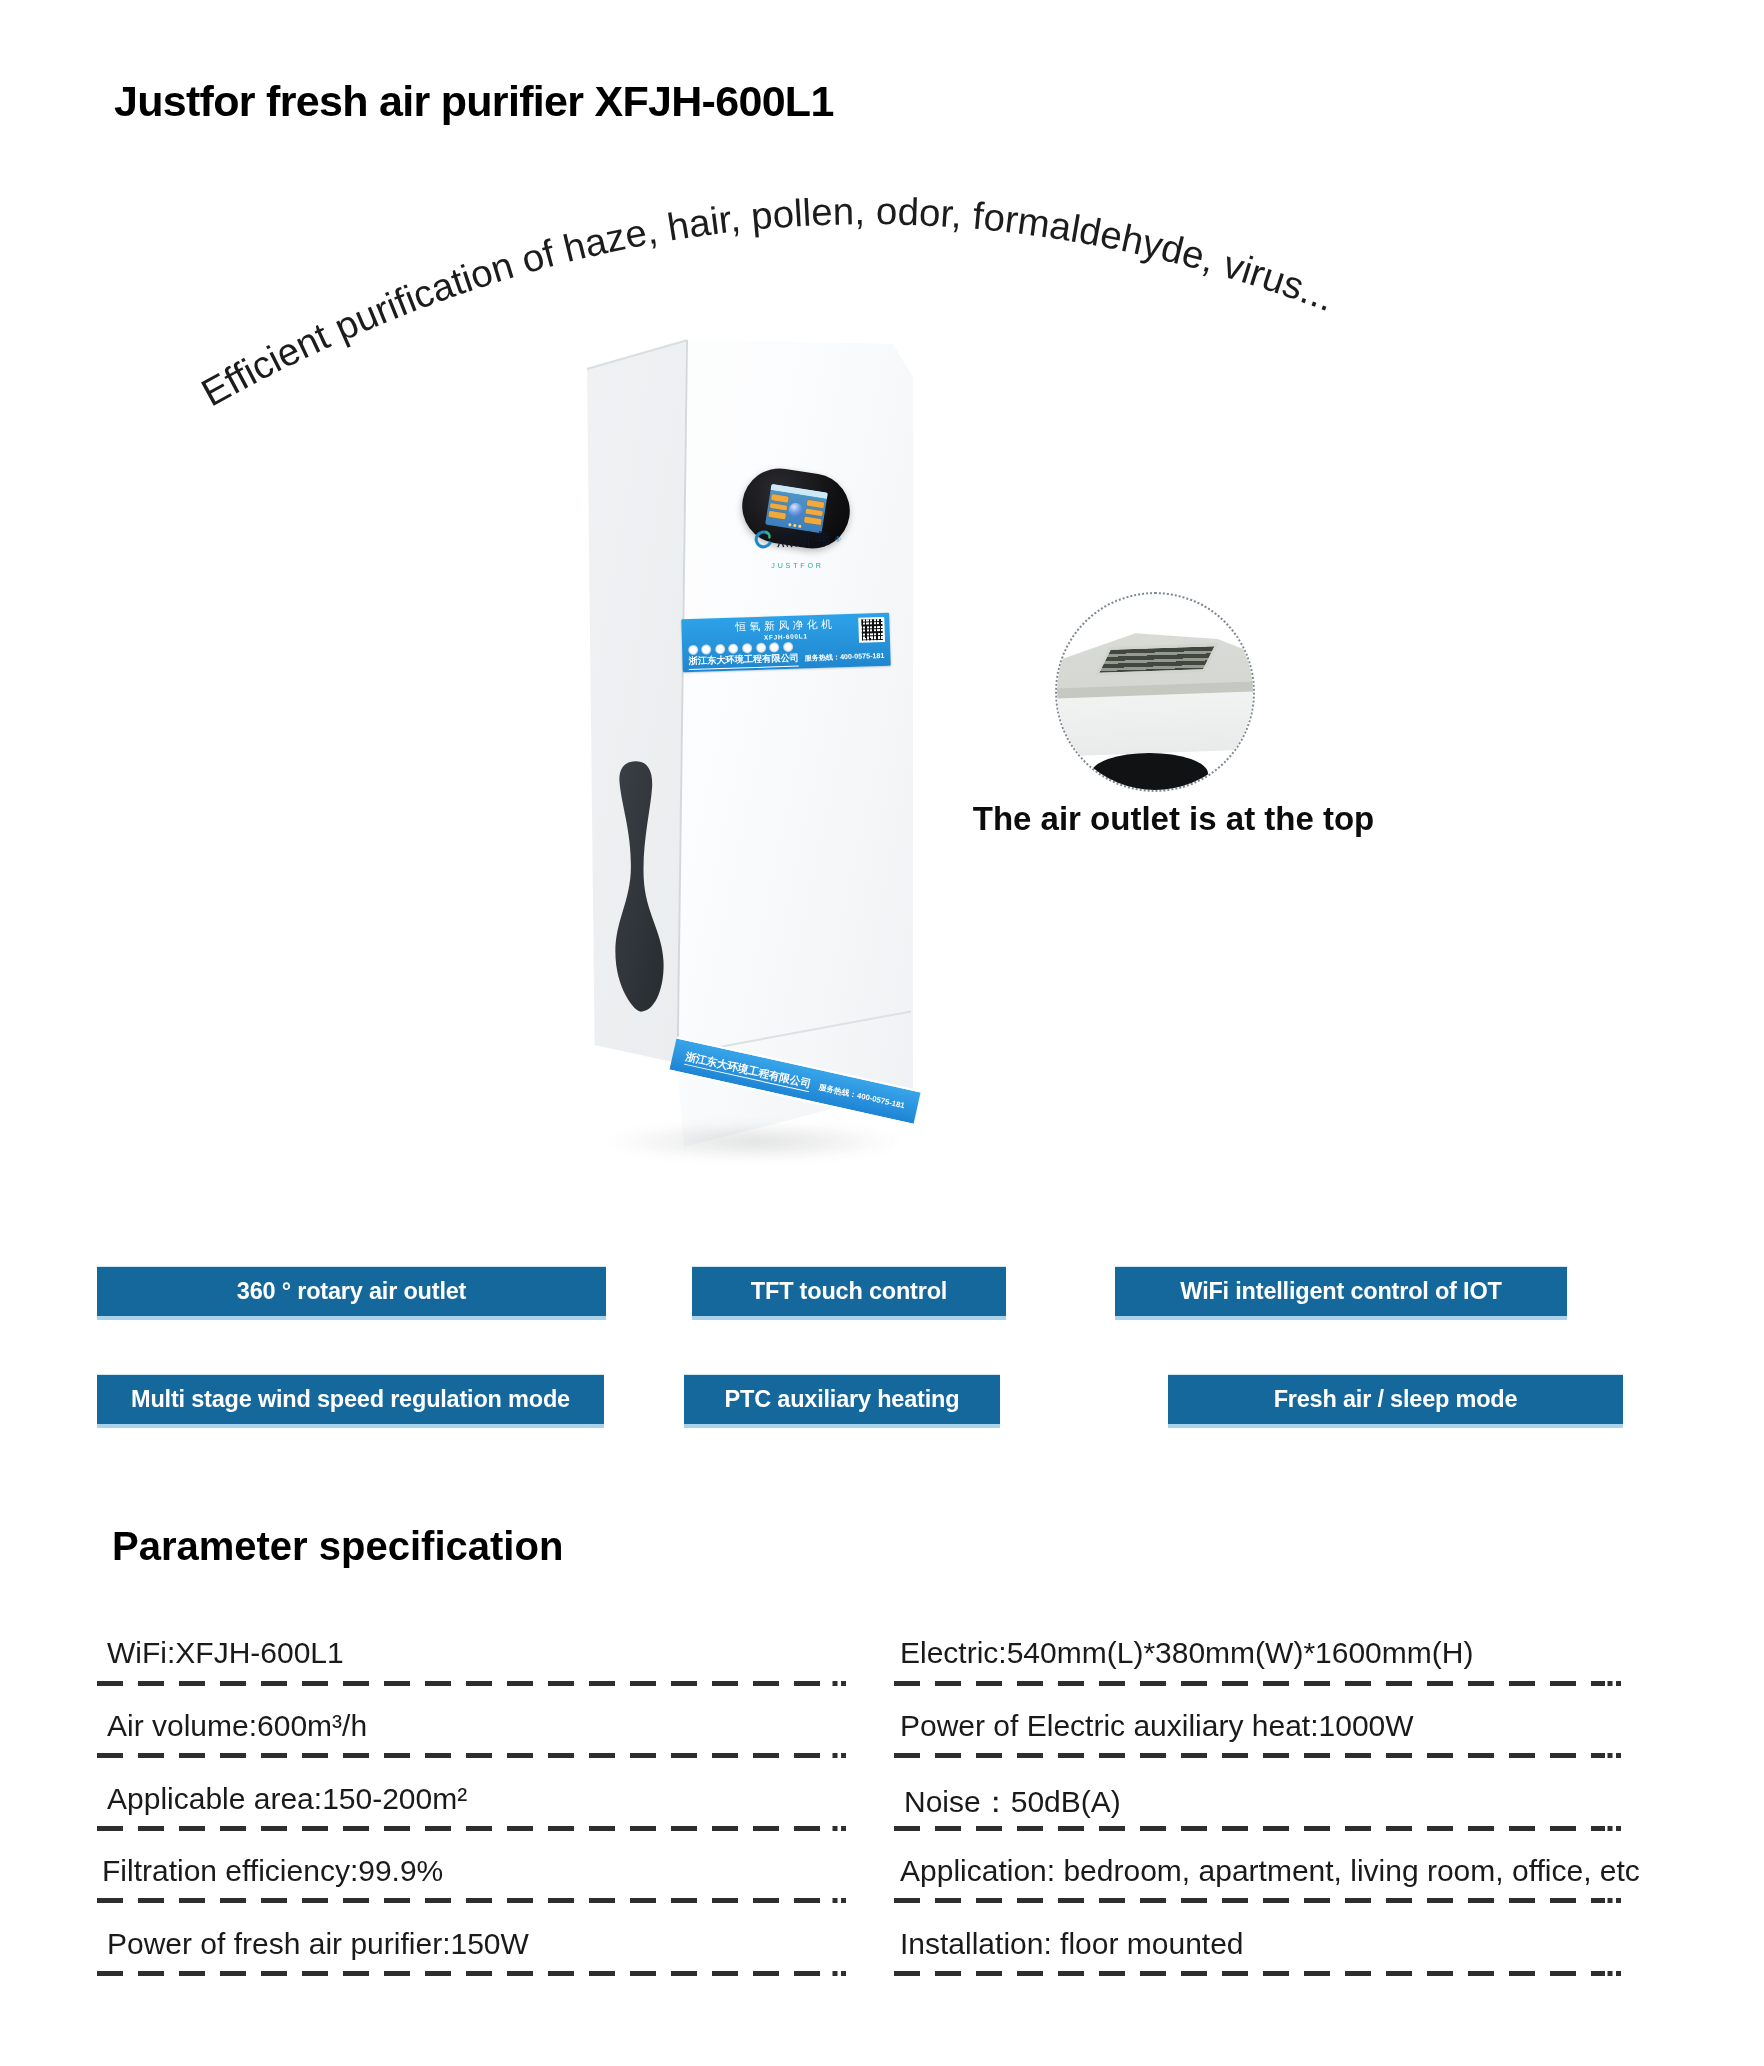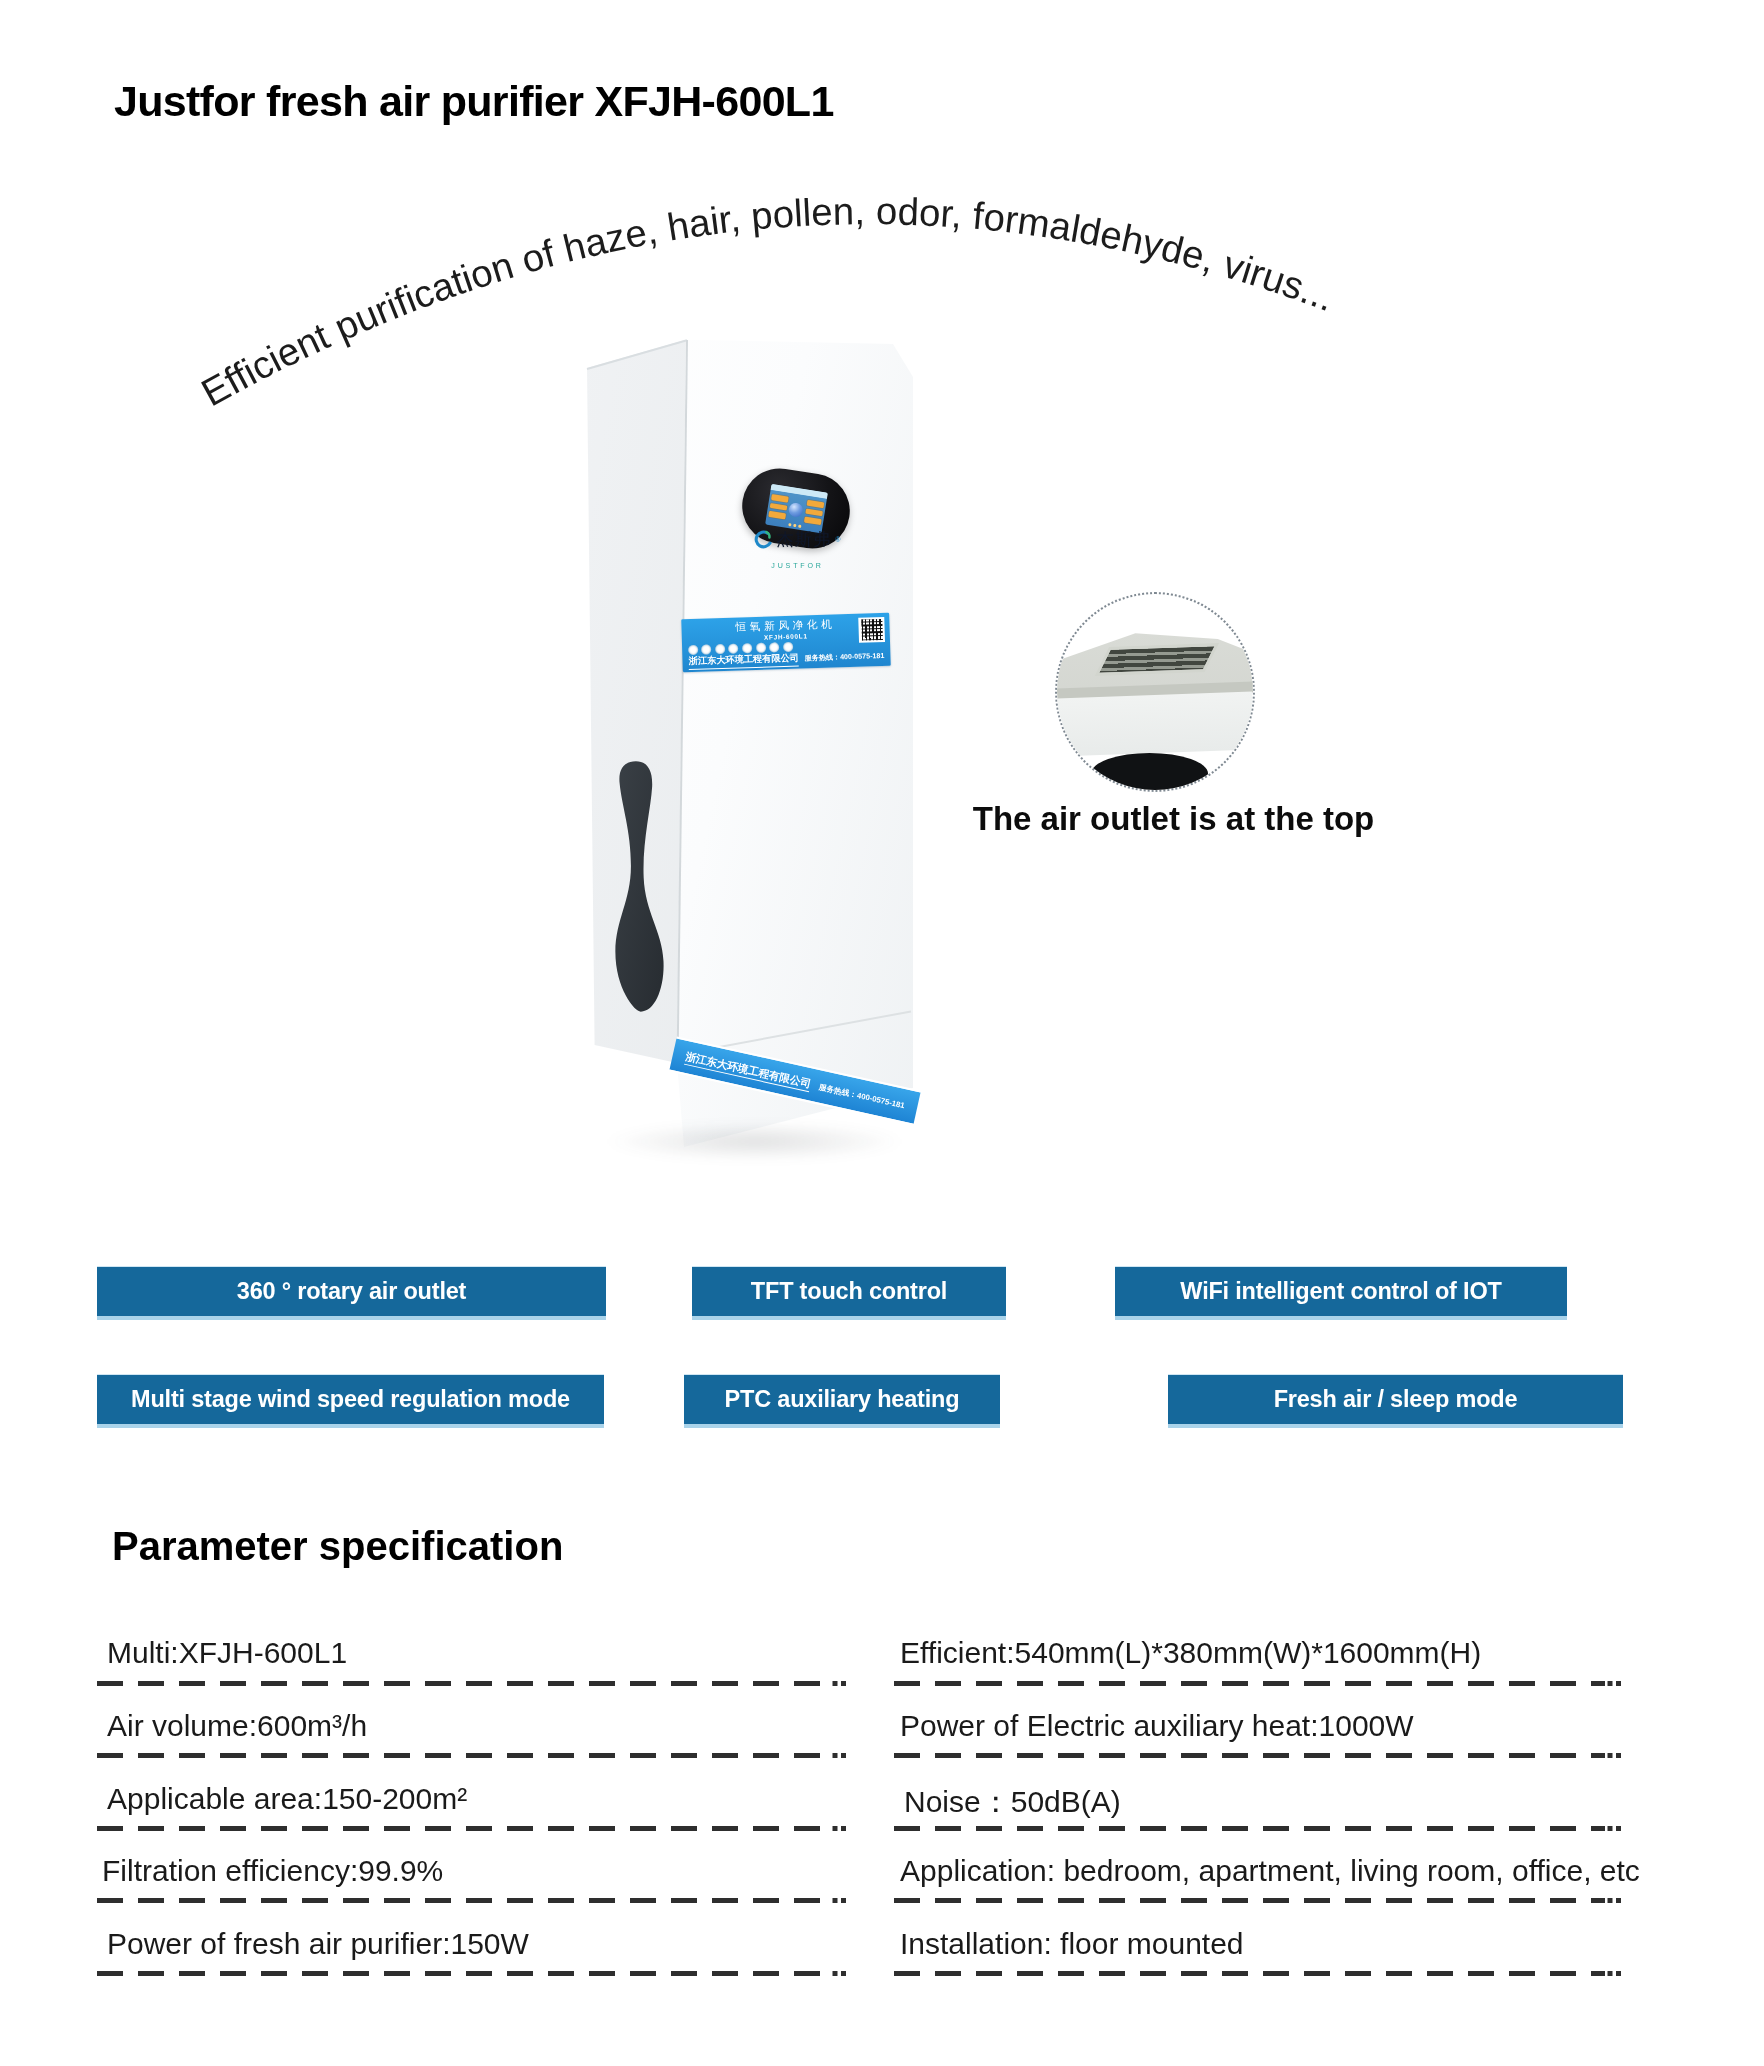--- a/index.html
+++ b/index.html
@@ -201,32 +201,32 @@
 
 <div class="feat" style="left:97px;top:1266px;width:509px;">360 ° rotary air outlet</div>
 <div class="feat" style="left:692px;top:1266px;width:314px;">TFT touch control</div>
 <div class="feat" style="left:1115px;top:1266px;width:452px;">WiFi intelligent control of IOT</div>
 <div class="feat" style="left:97px;top:1374px;width:507px;">Multi stage wind speed regulation mode</div>
 <div class="feat" style="left:684px;top:1374px;width:316px;">PTC auxiliary heating</div>
 <div class="feat" style="left:1168px;top:1374px;width:455px;">Fresh air / sleep mode</div>
 
 <div class="abs spec-heading">Parameter specification</div>
 
-<div class="prow" style="left:107px;top:1636px;">Multi:XFJH-600L1</div>
+<div class="prow" style="left:107px;top:1636px;">WiFi:XFJH-600L1</div>
 <div class="dash" style="left:97px;top:1681px;width:733px;"></div>
 <div class="prow" style="left:107px;top:1709px;">Air volume:600m³/h</div>
 <div class="dash" style="left:97px;top:1753px;width:733px;"></div>
 <div class="prow" style="left:107px;top:1782px;">Applicable area:150-200m²</div>
 <div class="dash" style="left:97px;top:1826px;width:733px;"></div>
 <div class="prow" style="left:102px;top:1854px;">Filtration efficiency:99.9%</div>
 <div class="dash" style="left:97px;top:1898px;width:733px;"></div>
 <div class="prow" style="left:107px;top:1927px;">Power of fresh air purifier:150W</div>
 <div class="dash" style="left:97px;top:1971px;width:733px;"></div>
 
-<div class="prow" style="left:900px;top:1636px;">Efficient:540mm(L)*380mm(W)*1600mm(H)</div>
+<div class="prow" style="left:900px;top:1636px;">Electric:540mm(L)*380mm(W)*1600mm(H)</div>
 <div class="dash" style="left:894px;top:1681px;width:711px;"></div>
 <div class="prow" style="left:900px;top:1709px;">Power of Electric auxiliary heat:1000W</div>
 <div class="dash" style="left:894px;top:1753px;width:711px;"></div>
 <div class="prow" style="left:904px;top:1782px;">Noise：50dB(A)</div>
 <div class="dash" style="left:894px;top:1826px;width:711px;"></div>
 <div class="prow" style="left:900px;top:1854px;text-align:right;">Application: bedroom, apartment, living room, office, etc</div>
 <div class="dash" style="left:894px;top:1898px;width:711px;"></div>
 <div class="prow" style="left:900px;top:1927px;">Installation: floor mounted</div>
 <div class="dash" style="left:894px;top:1971px;width:711px;"></div>
 

